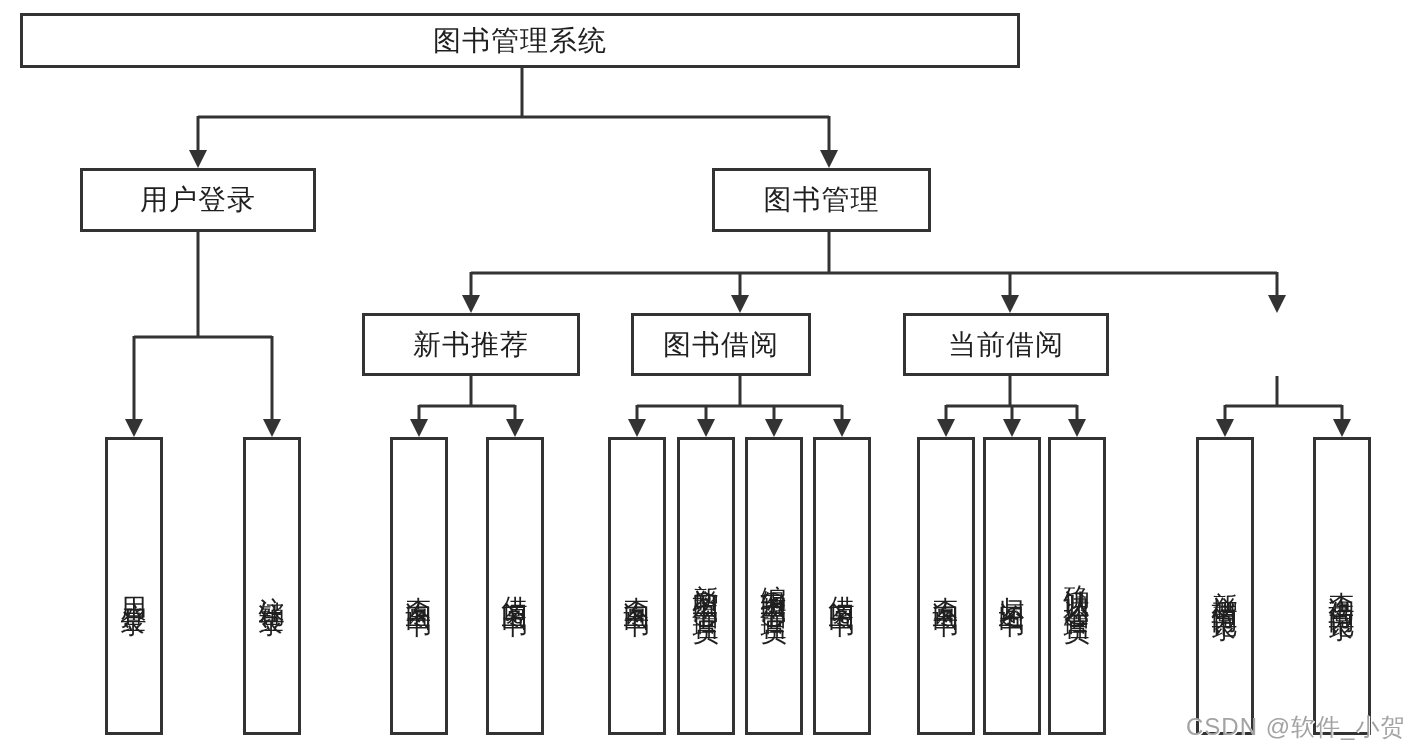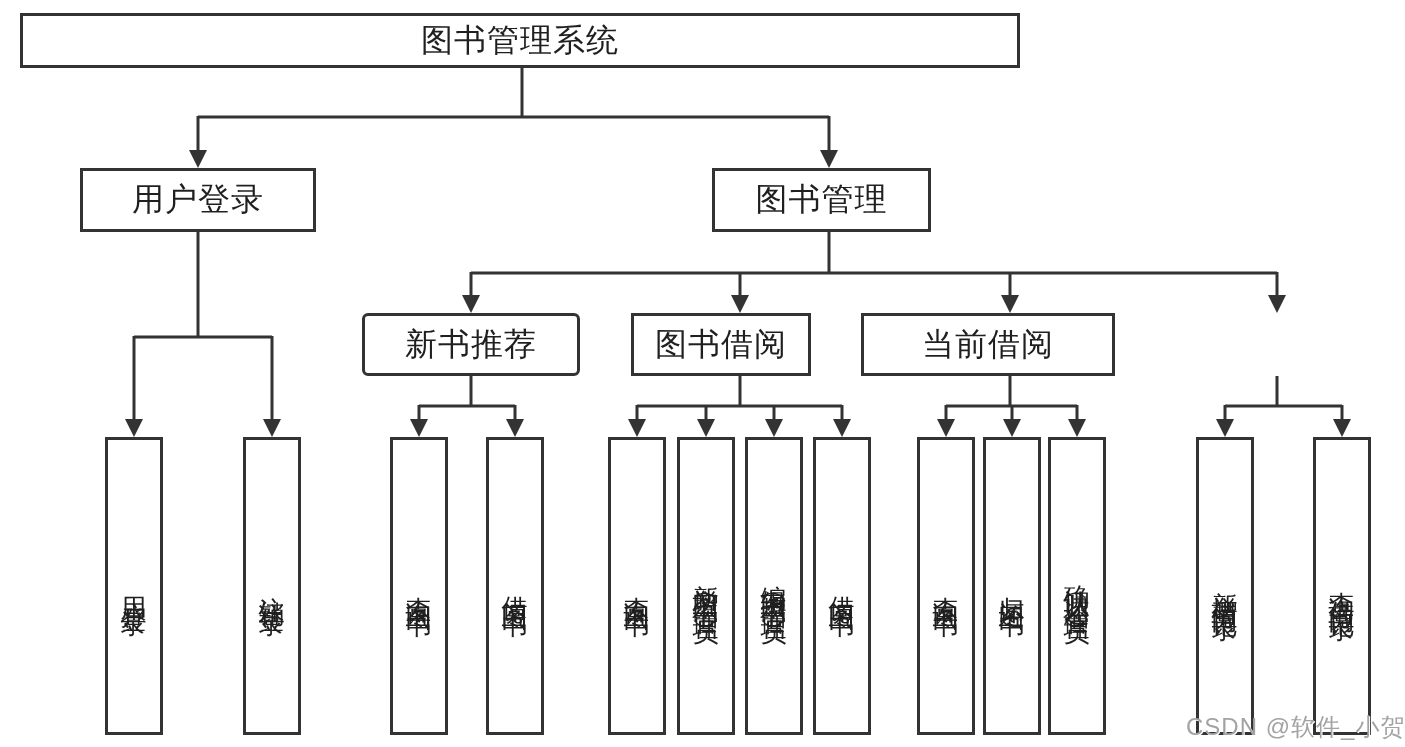--- a/index.html
+++ b/index.html
@@ -21,21 +21,21 @@
     position: absolute;
     box-sizing: border-box;
     background: #ffffff;
     border: 3px solid #333333;
     display: flex;
     align-items: center;
     justify-content: center;
     z-index: 2;
   }
   .hlabel {
-    font-size: 32px;
+    font-size: 28px;
     color: #1f1f1f;
     letter-spacing: 1px;
     white-space: nowrap;
     font-family: Liberation Mono, monospace;
   }
   .vlabel {
     writing-mode: vertical-rl;
     text-orientation: mixed;
     font-size: 26px;
     color: #1f1f1f;
@@ -133,27 +133,27 @@
     <span class="hlabel">图书管理系统</span>
   </div>
 
   <div class="box" style="left:80px; top:168px; width:236px; height:64px;">
     <span class="hlabel">用户登录</span>
   </div>
   <div class="box" style="left:712px; top:168px; width:219px; height:64px;">
     <span class="hlabel">图书管理</span>
   </div>
 
-  <div class="box" style="left:362px; top:313px; width:218px; height:63px;border-radius:6px;">
+  <div class="box" style="left:362px; top:313px; width:218px; height:63px;">
     <span class="hlabel">新书推荐</span>
   </div>
   <div class="box" style="left:631px; top:313px; width:180px; height:63px;">
     <span class="hlabel">图书借阅</span>
   </div>
-  <div class="box" style="left:861px; top:313px; width:254px; height:63px;text-align:right;">
+  <div class="box" style="left:903px; top:313px; width:206px; height:63px;text-align:right;">
     <span class="hlabel">当前借阅</span>
   </div>
 
   <div class="box" style="left:105px; top:437px; width:58px; height:298px;">
     <span class="vlabel">用户登录</span>
   </div>
   <div class="box" style="left:243px; top:437px; width:58px; height:298px;">
     <span class="vlabel">注销登录</span>
   </div>
 

